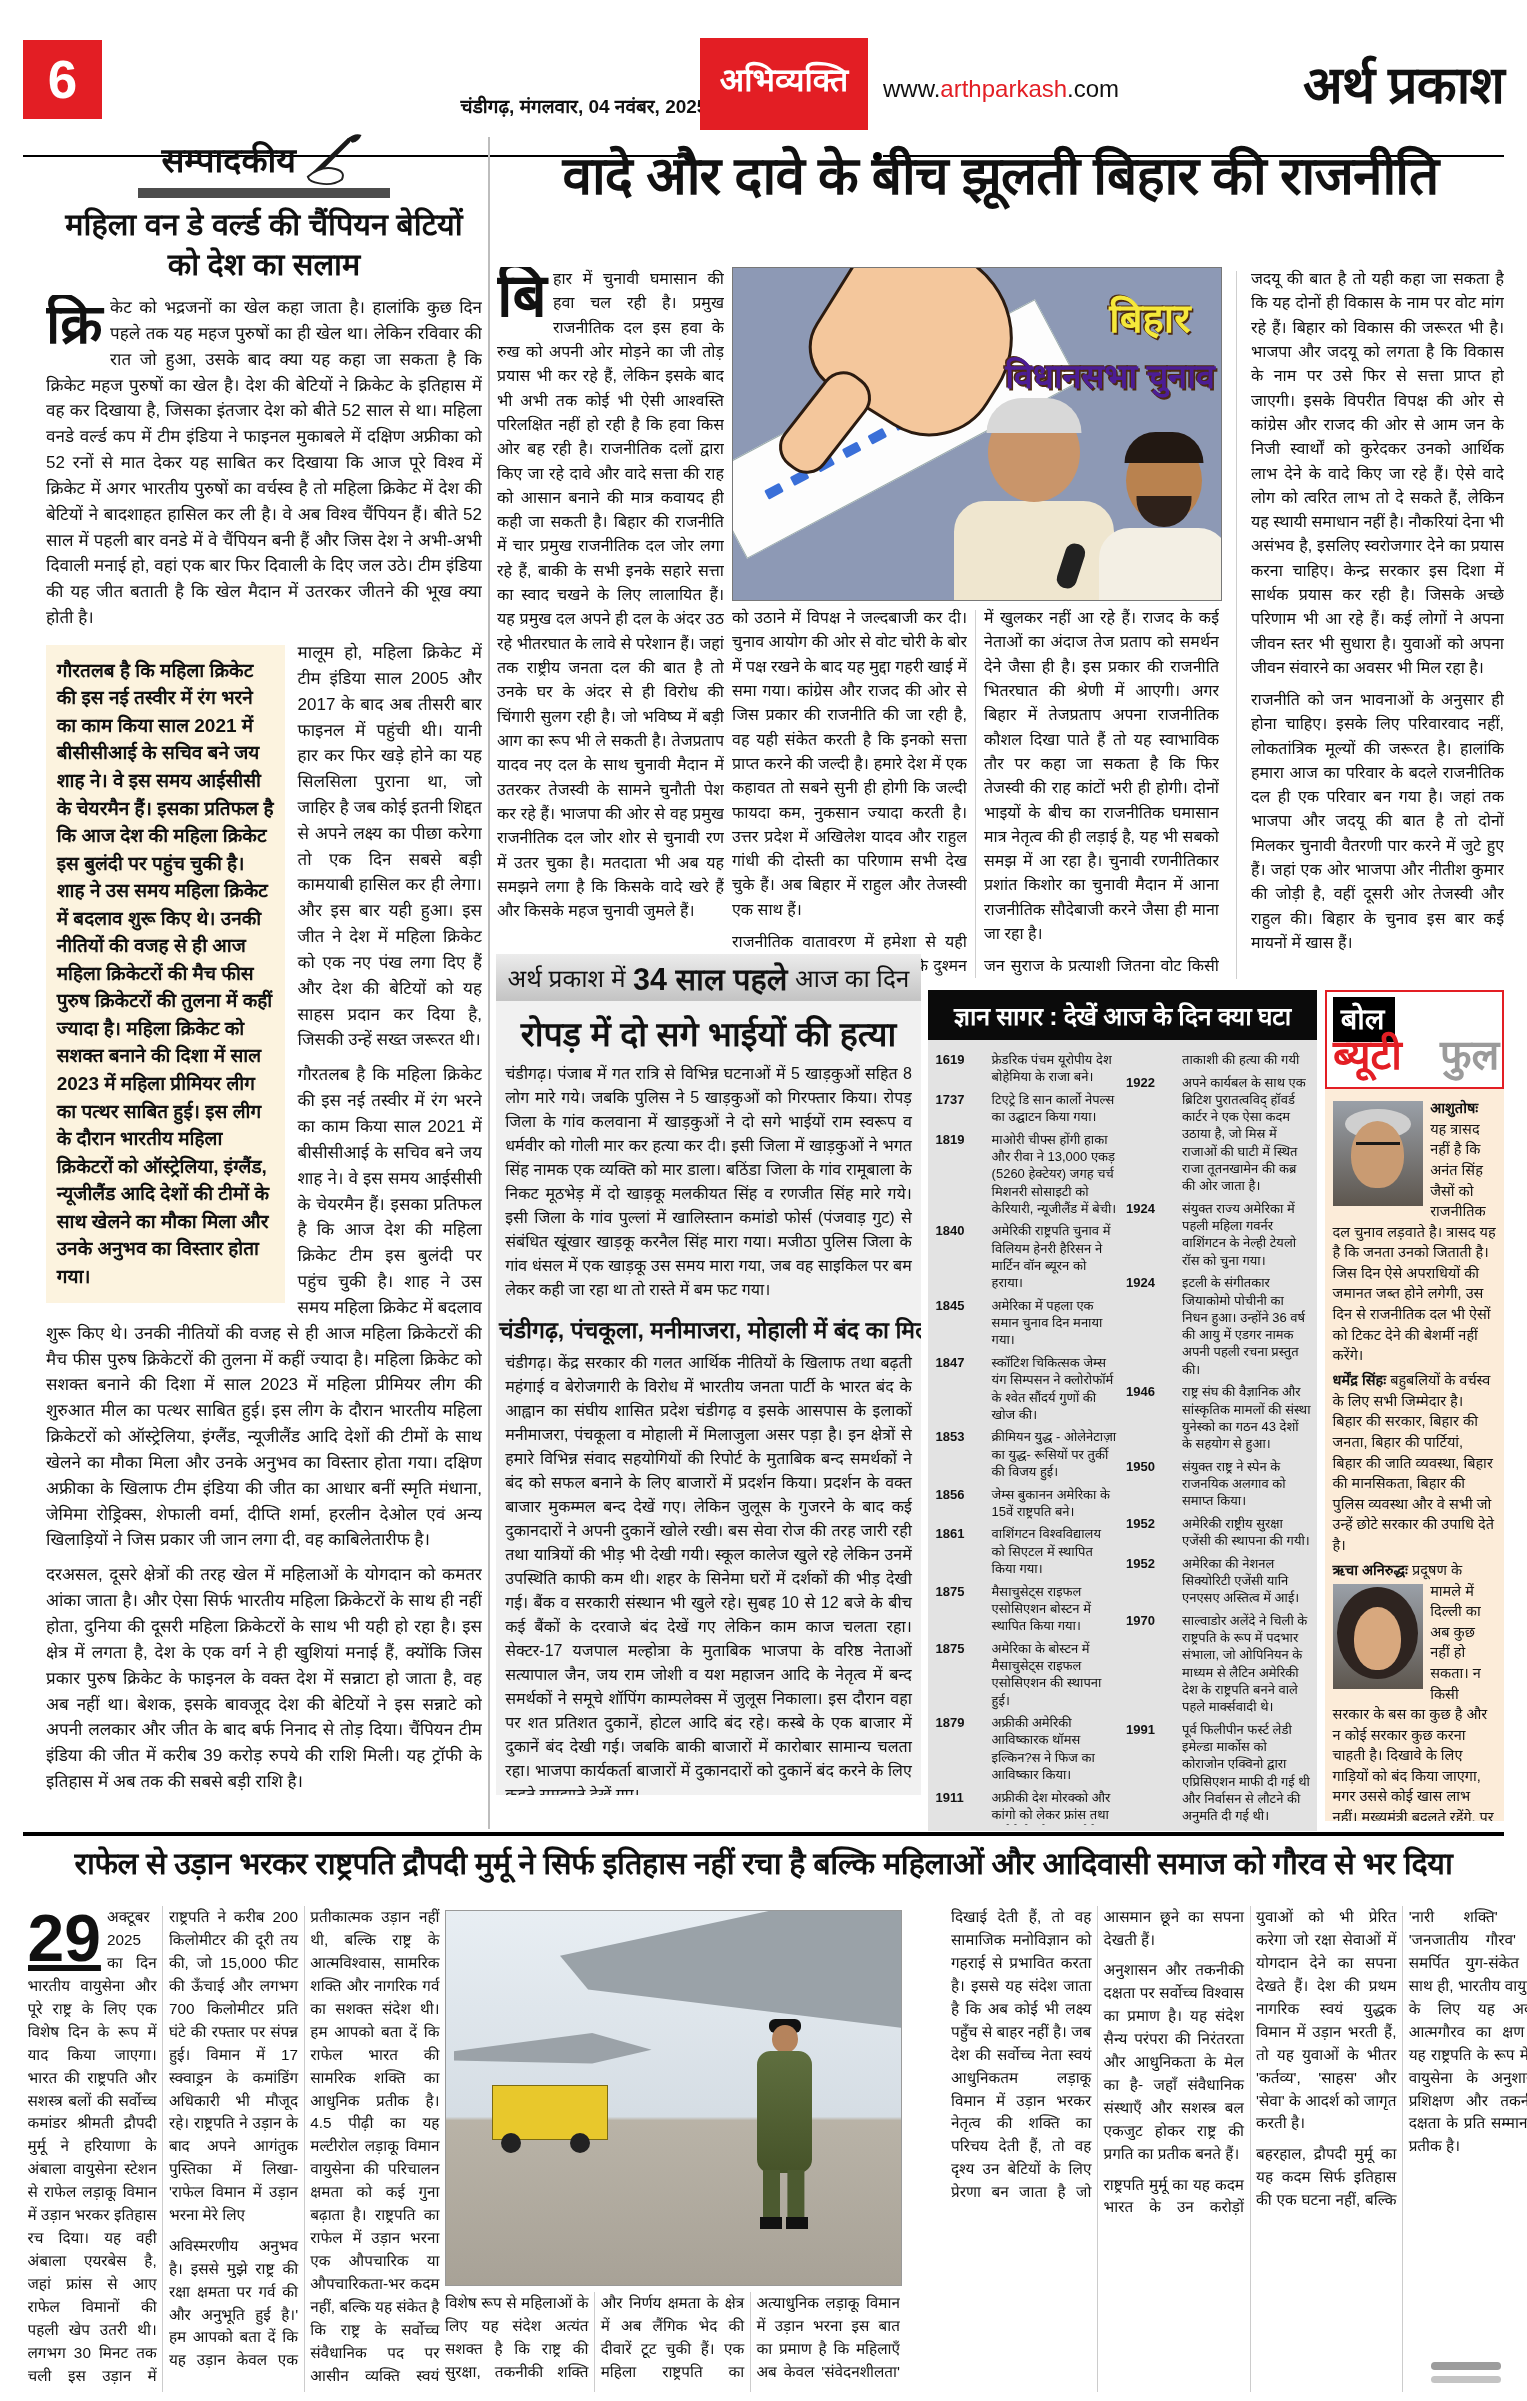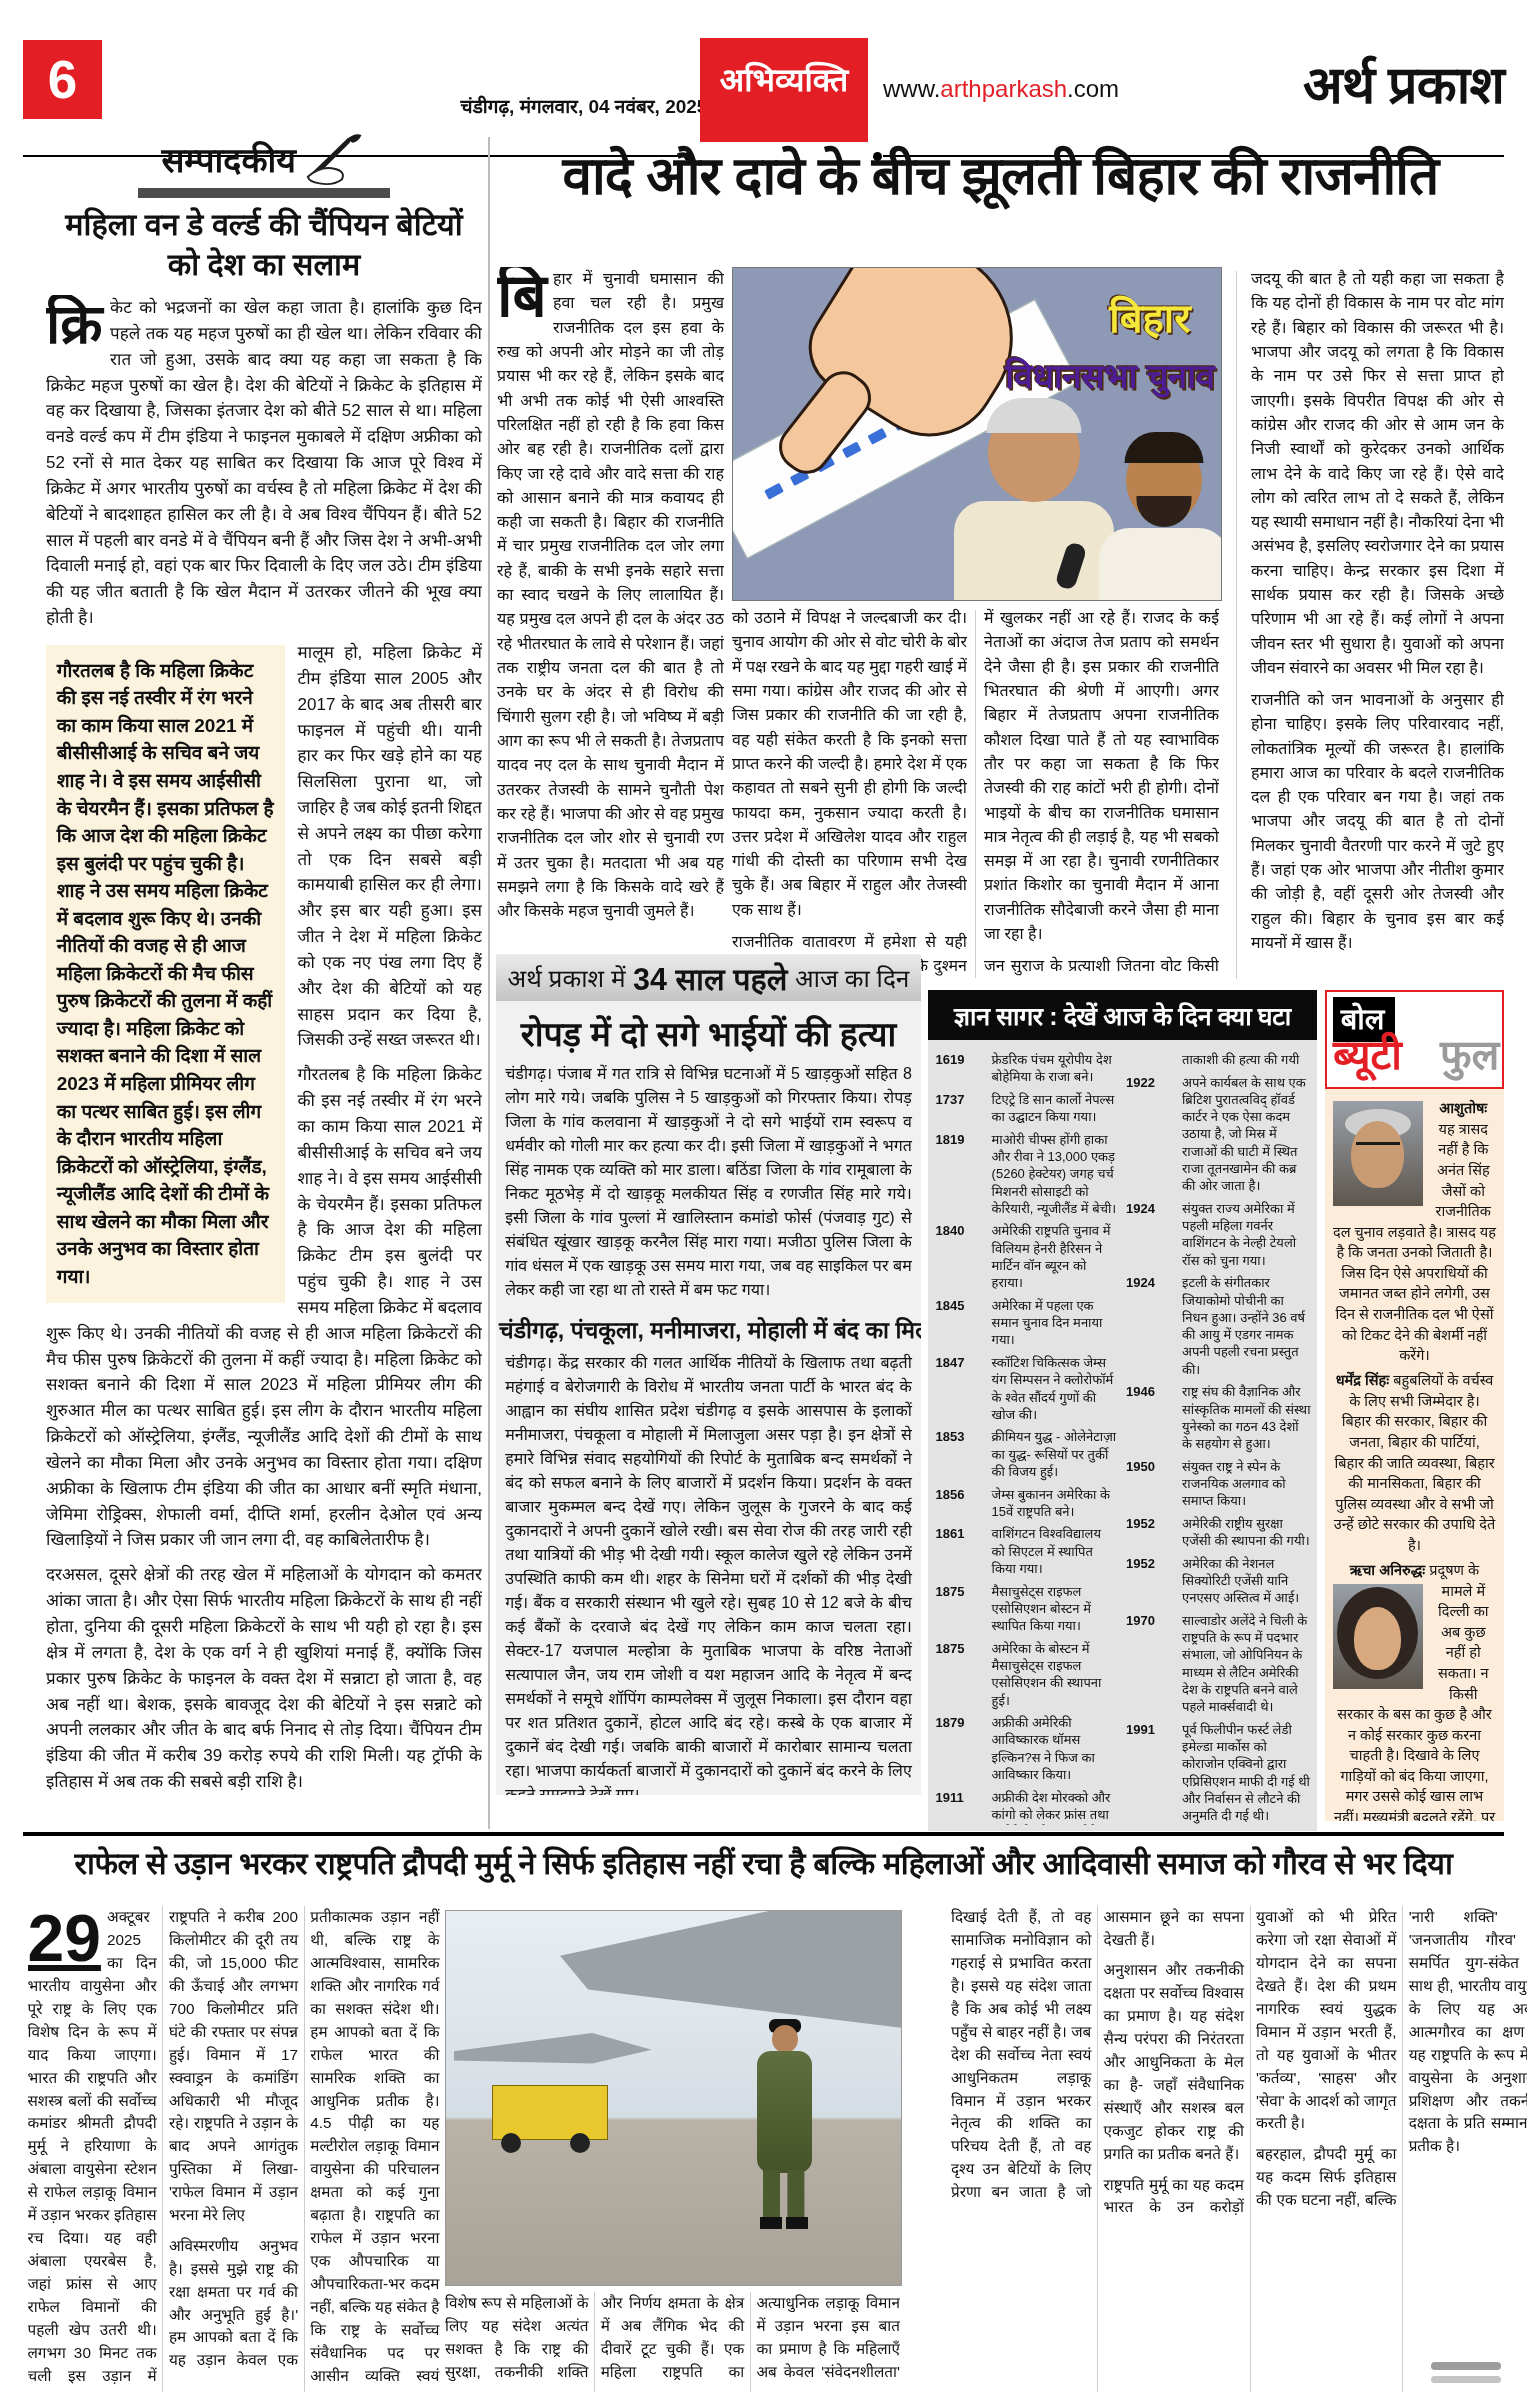--- a/index.html
+++ b/index.html
@@ -5,21 +5,21 @@
   html,body{margin:0;padding:0;background:#fff;}
   #page{position:relative;width:1527px;height:2401px;background:#fff;overflow:hidden;
         font-family:"Liberation Sans","DejaVu Sans",sans-serif;color:#111;}
   .abs{position:absolute;}
   .clip{overflow:hidden;}
 
   
   .pgnum{left:23px;top:40px;width:79px;height:79px;background:#e31e24;color:#fff;
          font-size:53px;font-weight:bold;text-align:center;line-height:79px;}
   .dateline{left:458px;top:93px;width:252px;font-size:19px;font-weight:bold;text-align:center;}
-  .badge{left:700px;top:38px;width:168px;height:104px;background:#e31e24;color:#fff;
+  .badge{left:700px;top:38px;width:168px;height:92px;background:#e31e24;color:#fff;
          font-size:32px;font-weight:bold;text-align:center;line-height:84px;}
   .website{left:883px;top:75px;font-size:24px;color:#111;}
   .website .mid{color:#e31e24;}
   .masthead{left:1266px;top:47px;width:238px;font-size:52px;font-weight:900;text-align:right;letter-spacing:-0.8px;}
   .hrule{height:2.3px;background:#000;}
   .hdot{width:9.2px;height:9.2px;border-radius:50%;background:#000;}
 
   
   .ed-wrap{left:46px;top:131px;width:436px;}
   .ed-label-row{display:flex;align-items:center;justify-content:center;gap:4.6px;}
@@ -79,21 +79,21 @@
   .ev .y{font-weight:bold;min-width:35px;}
   .ev .t{flex:1;}
 
   .bol{left:1325px;top:990px;width:179px;height:838px;overflow:hidden;}
   .bol-logo{border:2.3px solid #e31e24;background:#fff;height:95px;position:relative;}
   .bol-t1{position:absolute;left:6.1px;top:4.6px;background:#000;color:#fff;font-size:29px;font-weight:900;
           padding:1.5px 10.7px 4.6px 7.6px;}
   .bol-t2{position:absolute;left:6.1px;top:43px;font-size:41px;font-weight:900;color:#e31e24;line-height:1;}
   .bol-t3{position:absolute;left:113px;top:43px;font-size:41px;font-weight:900;color:#9b9b9b;line-height:1;}
   .bol-content{background:#fcecd9;padding:9.2px 7.6px;height:714px;overflow:hidden;
-               font-size:14.5px;line-height:1.42;text-align:center;}
+               font-size:14.5px;line-height:1.42;text-align:left;}
   .bol-content b{font-weight:bold;}
   .portrait{float:left;width:90px;height:105px;margin:3.1px 7.6px 3.1px 0;position:relative;overflow:hidden;
             background:linear-gradient(#9aa0a8,#5d564e);}
   .portrait .face{position:absolute;left:18.3px;top:20px;width:53px;height:67px;border-radius:50% 50% 46% 46%;
                   background:#c99b72;}
   .portrait .hairg{position:absolute;left:12.2px;top:7.6px;width:66px;height:30.5px;border-radius:50%;background:#cfcfcf;}
   .portrait .haird{position:absolute;left:4.6px;top:3.1px;width:81px;height:92px;border-radius:50%;background:#2e2420;}
   .portrait .face2{position:absolute;left:21.4px;top:23px;width:47px;height:63px;border-radius:50% 50% 46% 46%;
                    background:#d8a87e;}
   .portrait .glasses{position:absolute;left:23px;top:41px;width:44px;height:12.2px;

